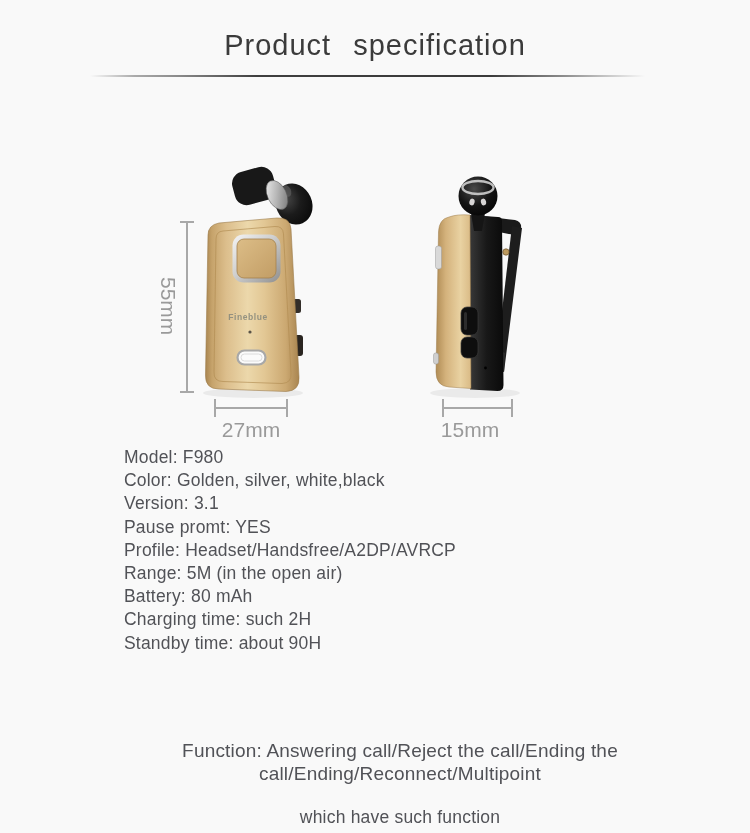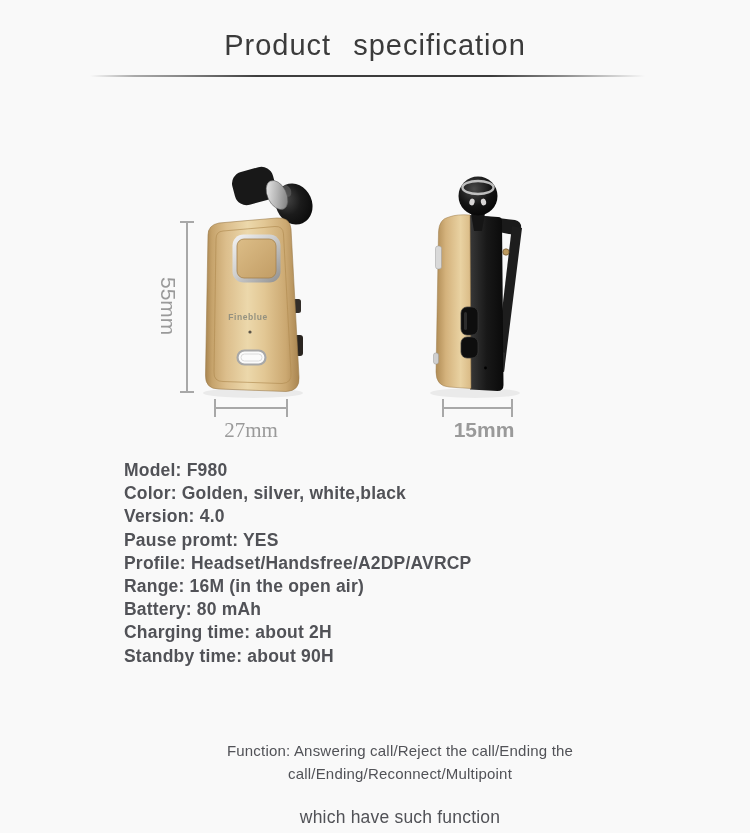--- a/index.html
+++ b/index.html
@@ -49,44 +49,43 @@
   #dim-v-cap-t  { left: 180px; top: 221px; width: 14px; height: 2px; }
   #dim-v-cap-b  { left: 180px; top: 391px; width: 14px; height: 2px; }
   #dim-h-label {
     left: 139px; top: 293px; width: 58px; height: 26px;
     transform: rotate(90deg);
     line-height: 26px;
   }
   #dim-w-line   { left: 215px; top: 407px; width: 72px; height: 2px; }
   #dim-w-cap-l  { left: 214px; top: 399px; width: 2px;  height: 18px; }
   #dim-w-cap-r  { left: 286px; top: 399px; width: 2px;  height: 18px; }
-  #dim-w-label  { left: 211px; top: 418px; width: 80px; font-family: Liberation Serif, serif; }
+  #dim-w-label  { left: 211px; top: 418px; width: 80px; }
   #dim-d-line   { left: 443px; top: 407px; width: 70px; height: 2px; }
   #dim-d-cap-l  { left: 442px; top: 399px; width: 2px;  height: 18px; }
   #dim-d-cap-r  { left: 511px; top: 399px; width: 2px;  height: 18px; }
-  #dim-d-label  { left: 444px; top: 418px; width: 80px; font-weight: bold; }
+  #dim-d-label  { left: 430px; top: 418px; width: 80px; }
   
   .specs {
     position: absolute;
-    left: 124px; top: 459px;
+    left: 124px; top: 446px;
     list-style: none;
-    font-weight: bold;
   }
   .specs li {
     font-size: 17.5px;
     line-height: 23.2px;
     color: #515257;
     letter-spacing: 0.2px;
   }
   
   .function-block {
     position: absolute;
     left: 105px; top: 739px; width: 590px;
     text-align: center;
-    font-size: 15px;
+    font-size: 19px;
     line-height: 23.2px;
     color: #515257;
     letter-spacing: 0.2px;
   }
   .compat {
     position: absolute;
     left: 105px; top: 805px; width: 590px;
     text-align: center;
     font-size: 17.5px;
     line-height: 24px;
@@ -229,26 +228,26 @@
   <div class="dim-label" id="dim-w-label">27mm</div>
 
   <div class="dim" id="dim-d-line"></div>
   <div class="dim" id="dim-d-cap-l"></div>
   <div class="dim" id="dim-d-cap-r"></div>
   <div class="dim-label" id="dim-d-label">15mm</div>
 
   <ul class="specs">
     <li>Model: F980</li>
     <li>Color: Golden, silver, white,black</li>
-    <li>Version: 4.0</li>
+    <li>Version: 3.1</li>
     <li>Pause promt: YES</li>
     <li>Profile: Headset/Handsfree/A2DP/AVRCP</li>
-    <li>Range: 16M (in the open air)</li>
+    <li>Range: 5M (in the open air)</li>
     <li>Battery: 80 mAh</li>
-    <li>Charging time: about 2H</li>
+    <li>Charging time: such 2H</li>
     <li>Standby time: about 90H</li>
   </ul>
 
   <div class="function-block">
     <div>Function: Answering call/Reject the call/Ending the</div>
     <div>call/Ending/Reconnect/Multipoint</div>
   </div>
 
   <div class="compat">
     <div>which have such function</div>

